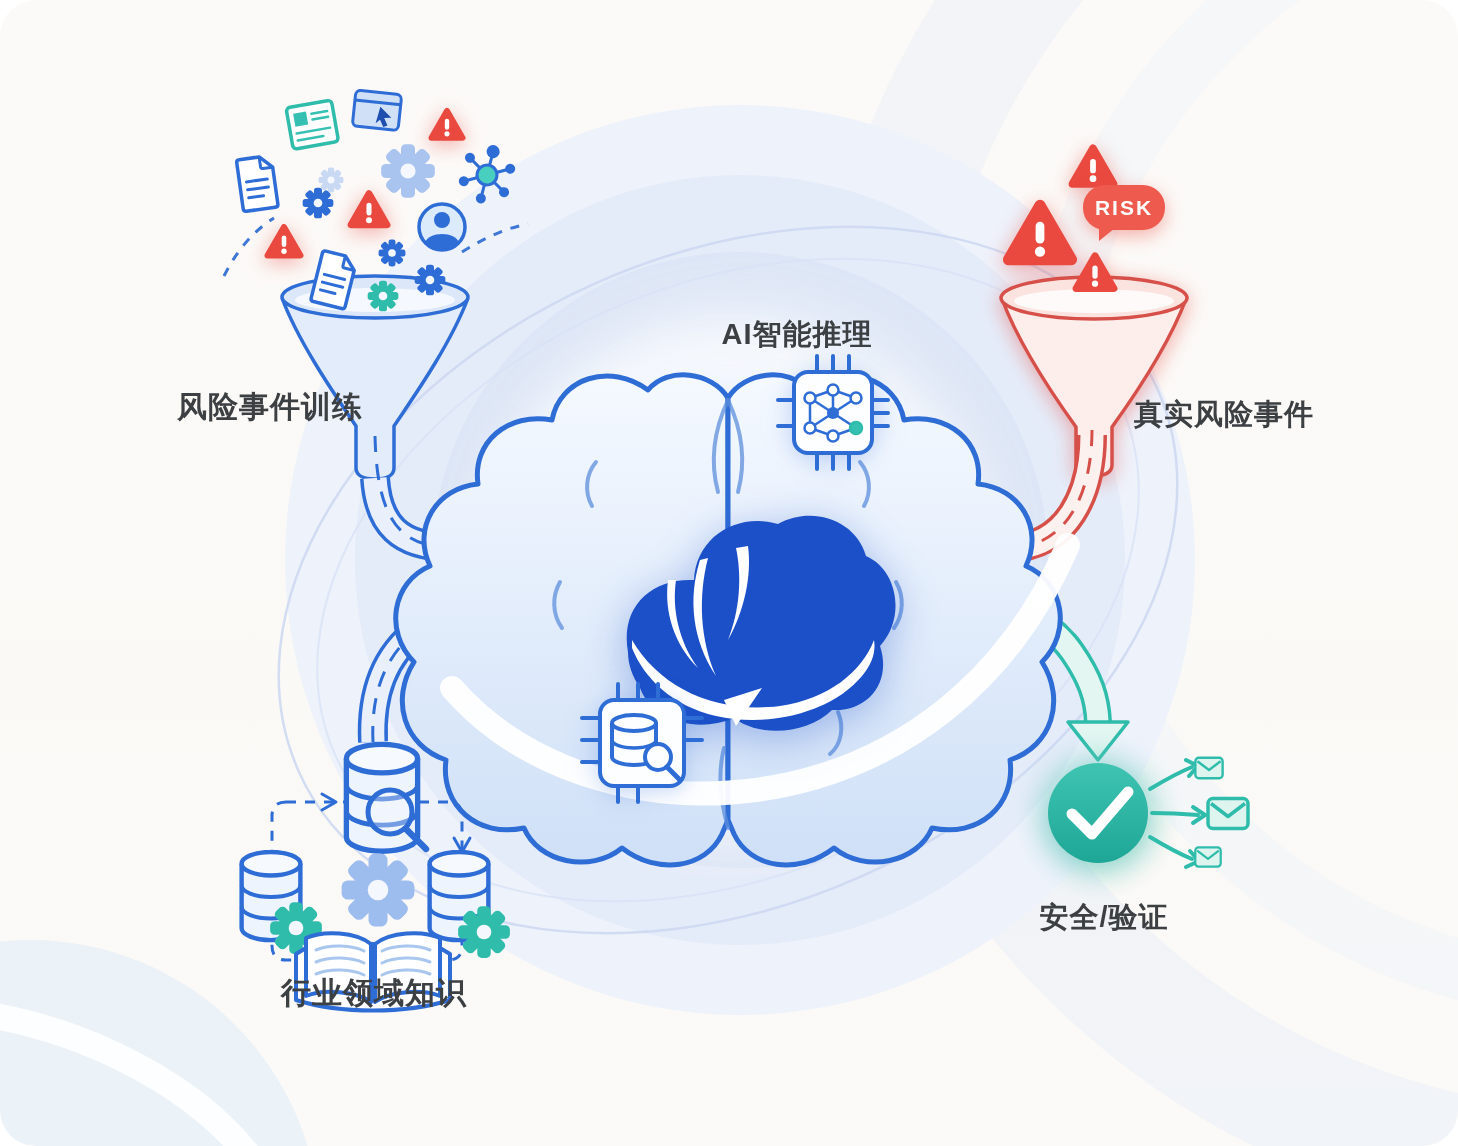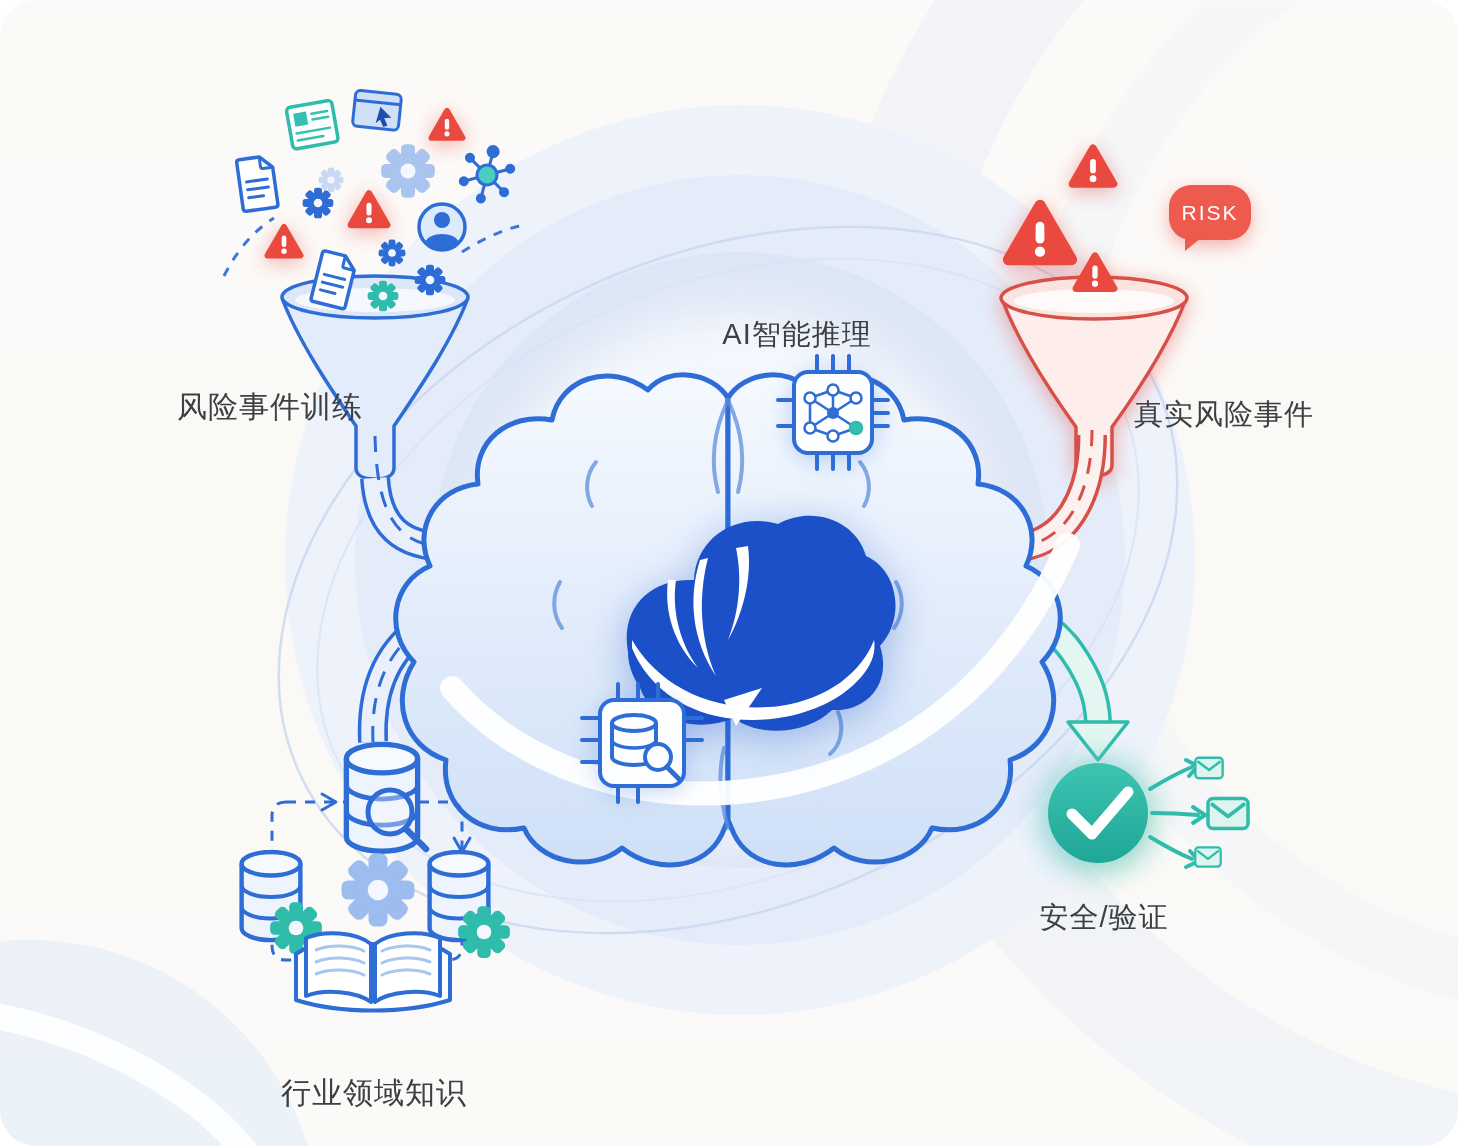--- a/index.html
+++ b/index.html
@@ -1,25 +1,25 @@
 <!DOCTYPE html>
 <html><head>
 <meta charset="utf-8">
 <style>
   html,body{margin:0;padding:0;background:#ffffff;width:1458px;height:1146px;overflow:hidden;
     font-family:"Liberation Sans", sans-serif;}
   .card{position:absolute;left:0;top:0;width:1458px;height:1146px;border-radius:36px;
     background:linear-gradient(180deg,#fcfaf8 0%,#fbf9f6 60%,#fbfaf8 100%);overflow:hidden;}
   svg{position:absolute;left:0;top:0;}
-  .lbl{position:absolute;width:320px;text-align:center;color:#3c4043;font-weight:400;
+  .lbl{position:absolute;width:320px;text-align:center;color:#3c4043;font-weight:700;
     letter-spacing:1px;pointer-events:none;}
   .lbl-30{font-size:30px;line-height:1.5;}
   .lbl-29{font-size:29px;line-height:1.4;}
-  .risk-bubble{position:absolute;left:1169px;top:185px;width:82px;height:55px;background:#ee5a4e;
-    border-radius:22px;color:#fff;font-size:21px;font-weight:400;letter-spacing:2px;
+  .risk-bubble{position:absolute;left:1083px;top:185px;width:82px;height:45px;background:#ee5a4e;
+    border-radius:22px;color:#fff;font-size:21px;font-weight:700;letter-spacing:2px;
     display:flex;align-items:center;justify-content:center;
     box-shadow:0 6px 18px rgba(238,90,78,.45);}
   .risk-bubble::after{content:"";position:absolute;left:16px;bottom:-11px;width:0;height:0;
     border-left:16px solid #ee5a4e;border-bottom:13px solid transparent;}
   .soft{filter:blur(34px);}
   .soft-sm{filter:blur(12px);}
   .glow-red{filter:drop-shadow(0 4px 10px rgba(233,73,63,.45));}
   .glow-blue{filter:drop-shadow(0 4px 10px rgba(46,108,214,.25));}
   .glow-teal{filter:drop-shadow(0 6px 16px rgba(39,176,160,.45));}
   .logo{filter:drop-shadow(0 8px 20px rgba(27,80,200,.35));}
@@ -276,16 +276,16 @@
     <use href="#env" x="1206" y="796" width="44" height="35"></use>
     <use href="#env" x="1194" y="846" width="28" height="22"></use>
   </g>
 </svg>
 
 <div class="lbl lbl-30" style="left:110px;top:384px;">
   <div>风险事件训练</div>
 </div>
 <div class="lbl lbl-29" style="left:637px;top:314px;">AI智能推理</div>
 <div class="lbl lbl-29" style="left:1064px;top:394px;">真实风险事件</div>
-<div class="lbl lbl-30" style="left:214px;top:1070px;">行业领域知识</div>
+<div class="lbl lbl-30" style="left:214px;top:970px;">行业领域知识</div>
 <div class="lbl lbl-29" style="left:944px;top:897px;">安全/验证</div>
 <div class="risk-bubble">RISK</div>
 </div>
 
 </body></html>

